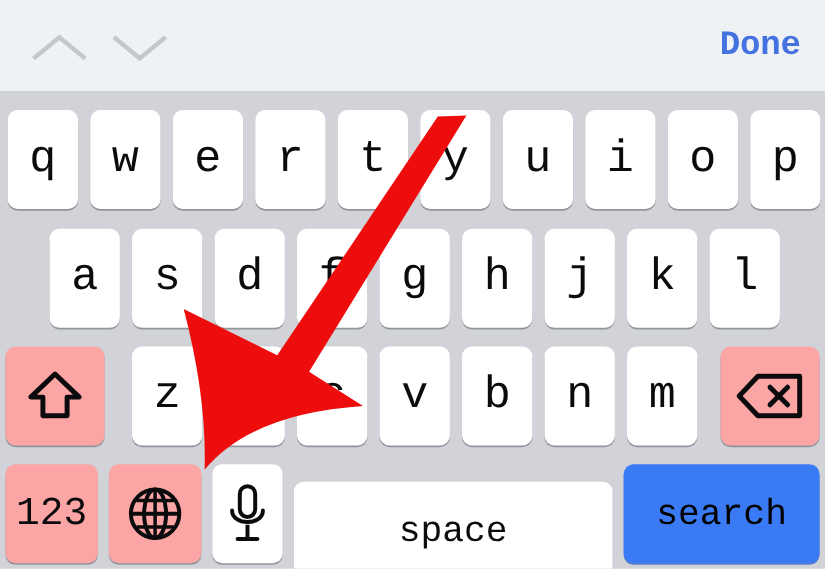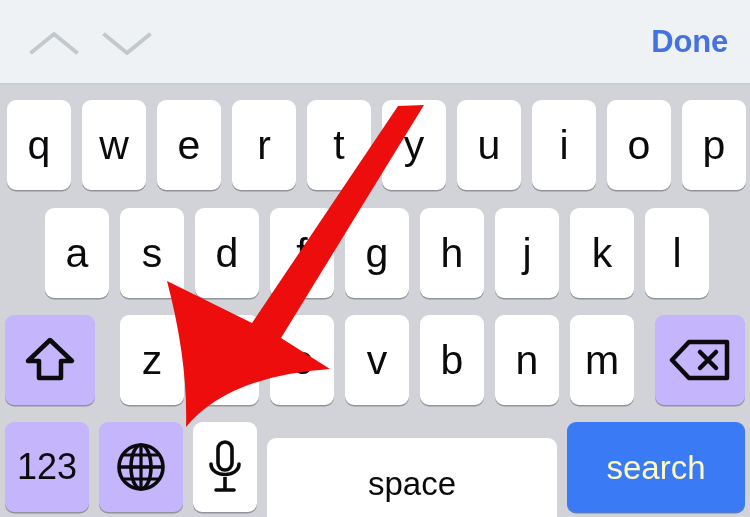--- a/index.html
+++ b/index.html
@@ -5,21 +5,21 @@
   html, body {
     margin: 0;
     padding: 0;
     background: #ffffff;
   }
   #screen {
     position: relative;
     width: 750px;
     height: 517px;
     overflow: hidden;
-    font-family: Liberation Sans, sans-serif;
+    font-family: Liberation Mono, monospace;
     background: #d1d3d9;
     -webkit-font-smoothing: antialiased;
   }
 
   
   #toolbar {
     position: absolute;
     left: 0; top: 0;
     width: 750px;
     height: 85px;
@@ -71,30 +71,30 @@
     cursor: default;
     user-select: none;
   }
   .key .glyph {
     font-size: 41px;
     color: #0b0b0d;
     line-height: 1;
     font-weight: 400;
   }
   .key.special {
-    background: #c4b5fd;
+    background: #fca5a5;
     box-shadow: 0 1.5px 0 rgba(128,131,140,0.8);
   }
   .key.special .glyph { font-size: 36px; }
   .key.accent {
     background: #3a7bf5;
     box-shadow: 0 1.5px 0 rgba(46,96,196,0.75);
   }
   .key.accent .glyph {
-    color: #fef9c3;
+    color: #000000;
     font-size: 33px;
     text-align: right;
   }
   .key.wide .glyph { font-size: 33px; }
 
   .key svg { display: block; }
 
   
   #arrow-overlay {
     position: absolute;

